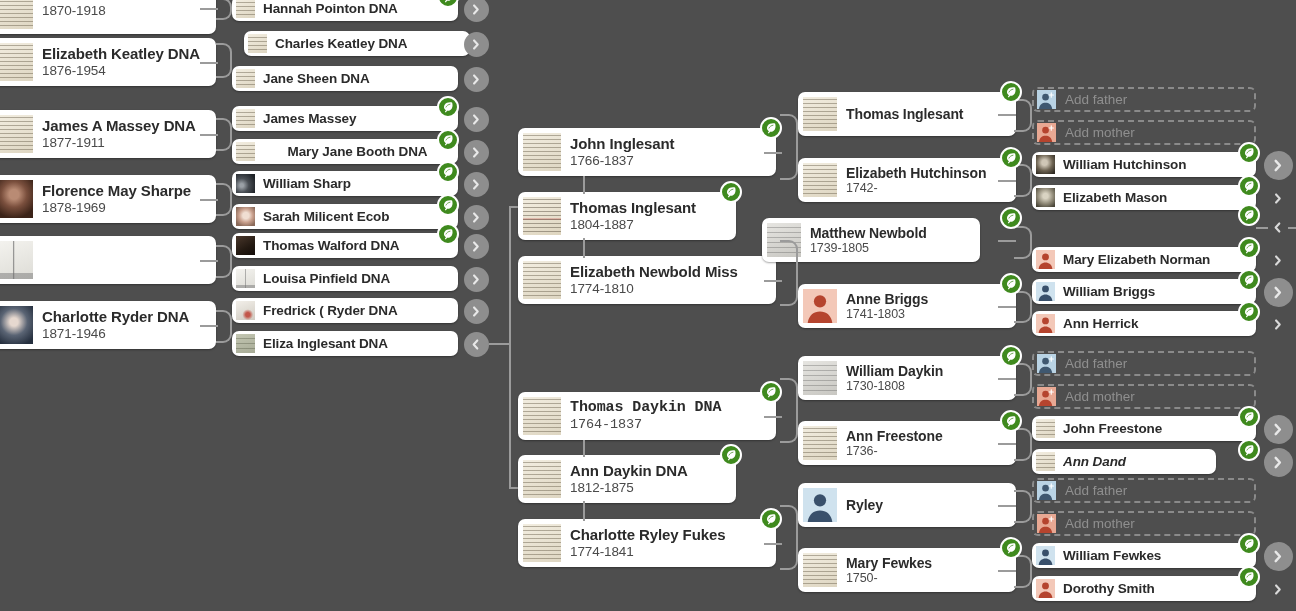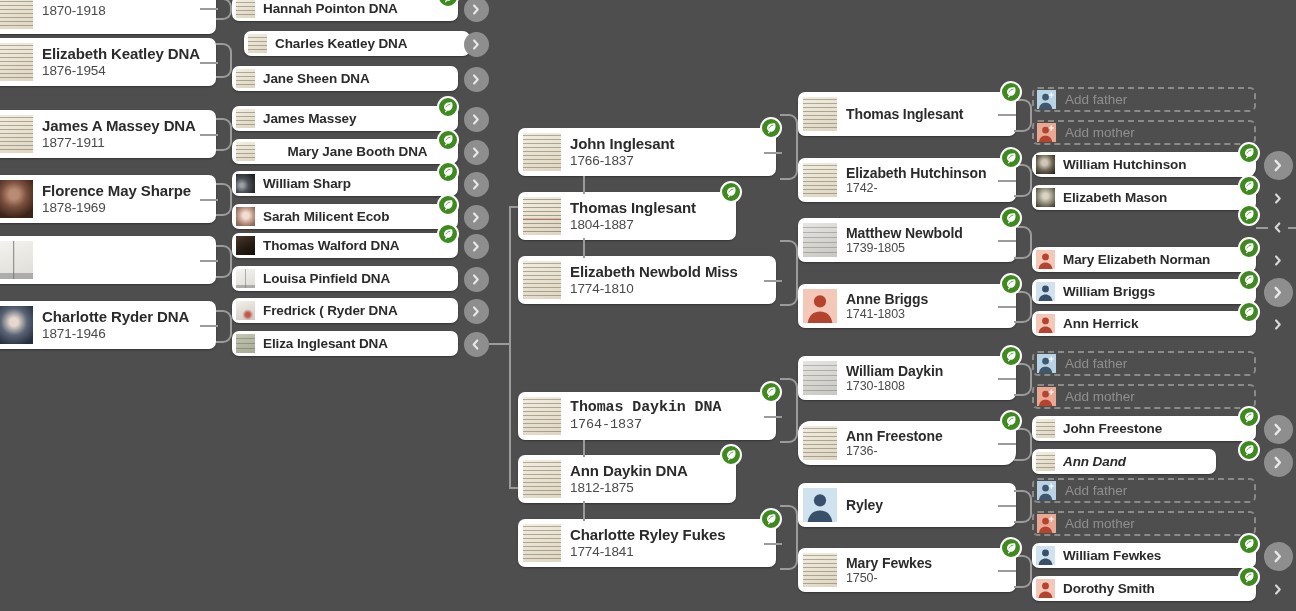--- a/index.html
+++ b/index.html
@@ -401,21 +401,21 @@
         <div class="nm">Elizabeth Hutchinson</div>
         <div class="dt">1742-</div>
       </div>
     </div>
     <div class="hint" style="left: 1000px; top: 147px;">
       <svg viewBox="0 0 16 16">
         <path d="M13.4 2.1C9.6 1.3 5.5 2.3 3.6 5c-1.6 2.3-1.1 5.2.8 6.6.3.2.6.4 1 .5l-1.6 2.2 1.3.9 1.6-2.2c2.3.5 4.9-.5 6.2-2.6 1.7-2.7 1.3-6.3.5-8.3z" fill="#ffffff"></path>
         <path d="M11.2 4.2C8.6 4.5 6 6.2 5.1 8.6" stroke="#3f8a1e" stroke-width="1" fill="none"></path>
       </svg>
     </div>
-    <div class="card med" style="left: 798px; top: 218px; width: 218px;">
+    <div class="card med" style="left: 762px; top: 218px; width: 218px;">
       <div class="thumb" style="background-color: rgb(215, 214, 210); background-image: repeating-linear-gradient(0deg, rgba(70, 70, 70, 0) 0px, rgba(70, 70, 70, 0) 4px, rgba(70, 70, 70, 0.3) 4px, rgba(70, 70, 70, 0.3) 5px), linear-gradient(160deg, rgb(230, 229, 225), rgb(200, 199, 194));"></div>
       <div class="txt">
         <div class="nm">Matthew Newbold</div>
         <div class="dt">1739-1805</div>
       </div>
     </div>
     <div class="hint" style="left: 1000px; top: 207px;">
       <svg viewBox="0 0 16 16">
         <path d="M13.4 2.1C9.6 1.3 5.5 2.3 3.6 5c-1.6 2.3-1.1 5.2.8 6.6.3.2.6.4 1 .5l-1.6 2.2 1.3.9 1.6-2.2c2.3.5 4.9-.5 6.2-2.6 1.7-2.7 1.3-6.3.5-8.3z" fill="#ffffff"></path>
         <path d="M11.2 4.2C8.6 4.5 6 6.2 5.1 8.6" stroke="#3f8a1e" stroke-width="1" fill="none"></path>
@@ -446,21 +446,21 @@
         <div class="nm">William Daykin</div>
         <div class="dt">1730-1808</div>
       </div>
     </div>
     <div class="hint" style="left: 1000px; top: 345px;">
       <svg viewBox="0 0 16 16">
         <path d="M13.4 2.1C9.6 1.3 5.5 2.3 3.6 5c-1.6 2.3-1.1 5.2.8 6.6.3.2.6.4 1 .5l-1.6 2.2 1.3.9 1.6-2.2c2.3.5 4.9-.5 6.2-2.6 1.7-2.7 1.3-6.3.5-8.3z" fill="#ffffff"></path>
         <path d="M11.2 4.2C8.6 4.5 6 6.2 5.1 8.6" stroke="#3f8a1e" stroke-width="1" fill="none"></path>
       </svg>
     </div>
-    <div class="card med" style="left: 798px; top: 421px; width: 218px; border-radius: 12px;">
+    <div class="card med" style="left: 798px; top: 421px; width: 218px;">
       <div class="thumb" style="background-color: rgb(232, 227, 214); background-image: repeating-linear-gradient(0deg, rgba(90, 80, 60, 0) 0px, rgba(90, 80, 60, 0) 3px, rgba(90, 80, 60, 0.42) 3px, rgba(90, 80, 60, 0.42) 4px), linear-gradient(160deg, rgb(242, 237, 224), rgb(222, 214, 194));"></div>
       <div class="txt">
         <div class="nm">Ann Freestone</div>
         <div class="dt">1736-</div>
       </div>
     </div>
     <div class="hint" style="left: 1000px; top: 410px;">
       <svg viewBox="0 0 16 16">
         <path d="M13.4 2.1C9.6 1.3 5.5 2.3 3.6 5c-1.6 2.3-1.1 5.2.8 6.6.3.2.6.4 1 .5l-1.6 2.2 1.3.9 1.6-2.2c2.3.5 4.9-.5 6.2-2.6 1.7-2.7 1.3-6.3.5-8.3z" fill="#ffffff"></path>
         <path d="M11.2 4.2C8.6 4.5 6 6.2 5.1 8.6" stroke="#3f8a1e" stroke-width="1" fill="none"></path>
@@ -514,21 +514,21 @@
       <div class="av">
         <svg class="sil" viewBox="0 0 40 40">
           <rect width="40" height="40" fill="#e8a893"></rect>
           <circle cx="18" cy="15" r="7" fill="#b5442e"></circle>
           <path d="M4 40c1.2-9 7-13 14-13s12.8 4 14 13z" fill="#b5442e"></path>
           <path d="M30 6v9M25.5 10.5h9" stroke="#ffffff" stroke-width="2.4" stroke-linecap="round"></path>
         </svg>
       </div>
       <div class="lbl">Add mother</div>
     </div>
-    <div class="card slim" style="left: 1032px; top: 152px; width: 224px; border-radius: 9px;">
+    <div class="card slim" style="left: 1032px; top: 152px; width: 224px;">
       <div class="thumb" style="background-image: radial-gradient(circle at 45% 40%, rgb(207, 198, 182) 18%, rgb(110, 100, 83) 52%, rgb(47, 42, 34) 88%); background-color: rgb(58, 52, 43);"></div>
       <div class="txt">
         <div class="nm">William Hutchinson</div>
       </div>
     </div>
     <div class="hint" style="left: 1238px; top: 142px;">
       <svg viewBox="0 0 16 16">
         <path d="M13.4 2.1C9.6 1.3 5.5 2.3 3.6 5c-1.6 2.3-1.1 5.2.8 6.6.3.2.6.4 1 .5l-1.6 2.2 1.3.9 1.6-2.2c2.3.5 4.9-.5 6.2-2.6 1.7-2.7 1.3-6.3.5-8.3z" fill="#ffffff"></path>
         <path d="M11.2 4.2C8.6 4.5 6 6.2 5.1 8.6" stroke="#3f8a1e" stroke-width="1" fill="none"></path>
       </svg>

